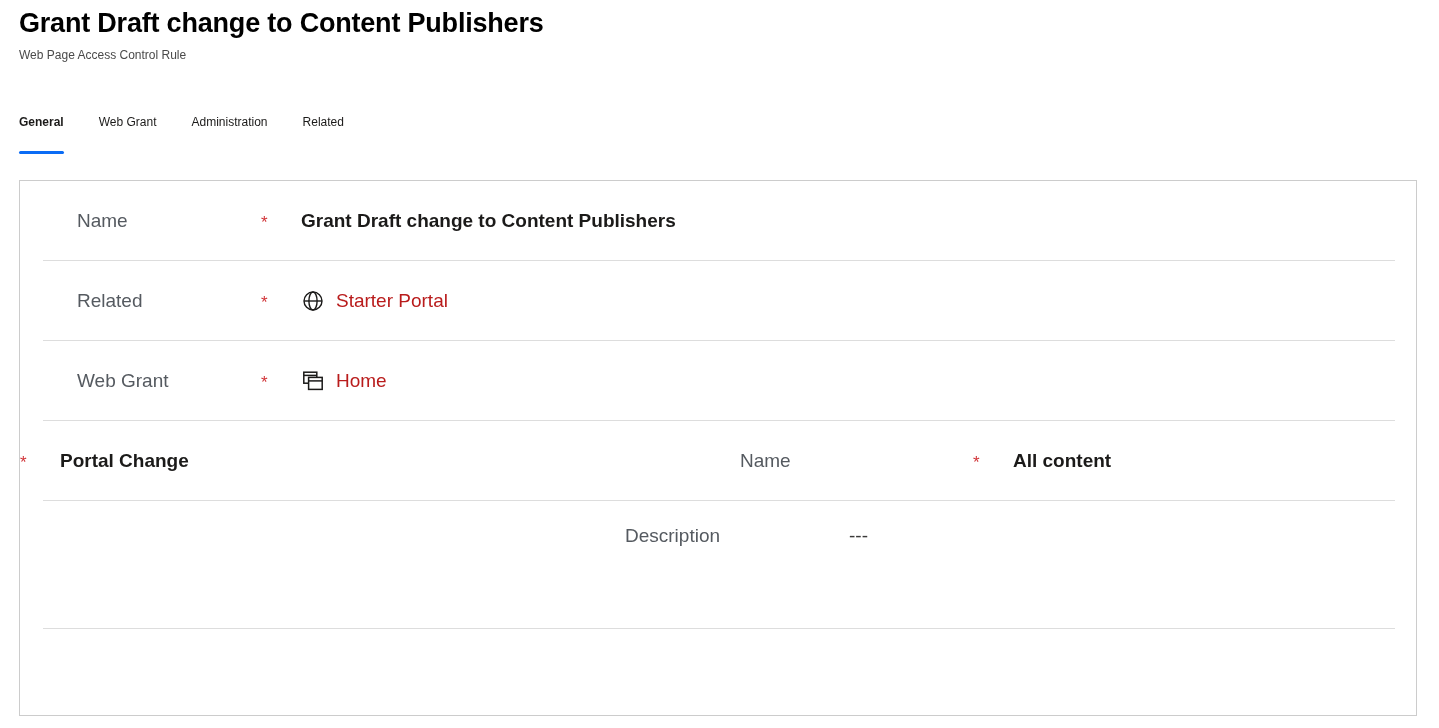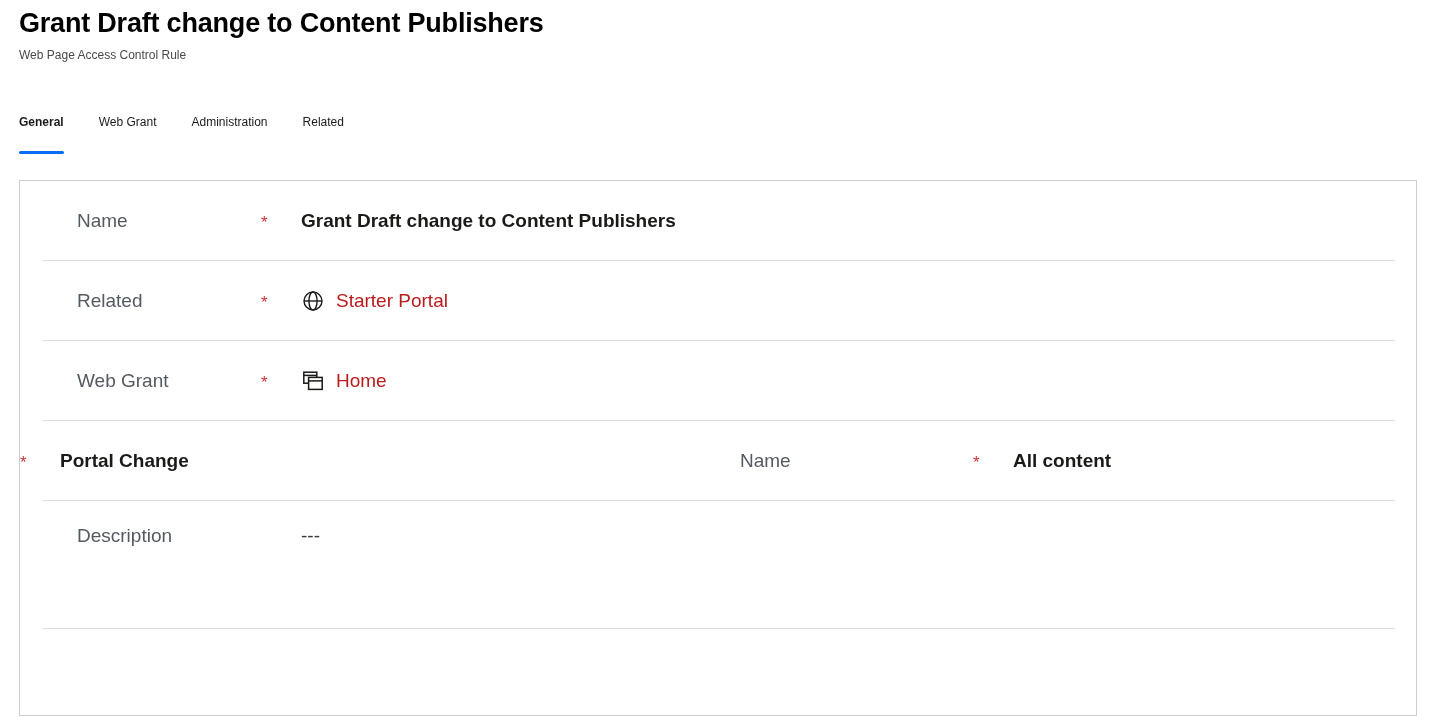--- a/index.html
+++ b/index.html
@@ -162,20 +162,21 @@
 
   
   .field.col-a { width: 710px; }
   .field.col-b { width: 600px; }
   .field.col-b .field-label { width: 243px; padding-left: 10px; }
 
   
   .form-row.desc {
     height: 128px;
     align-items: flex-start;
+    justify-content: center;
   }
   .form-row.desc .field-label,
   .form-row.desc .req-star,
   .form-row.desc .field-value {
     padding-top: 22px;
   }
   .form-row.tail {
     height: 52px;
   }
 </style>

